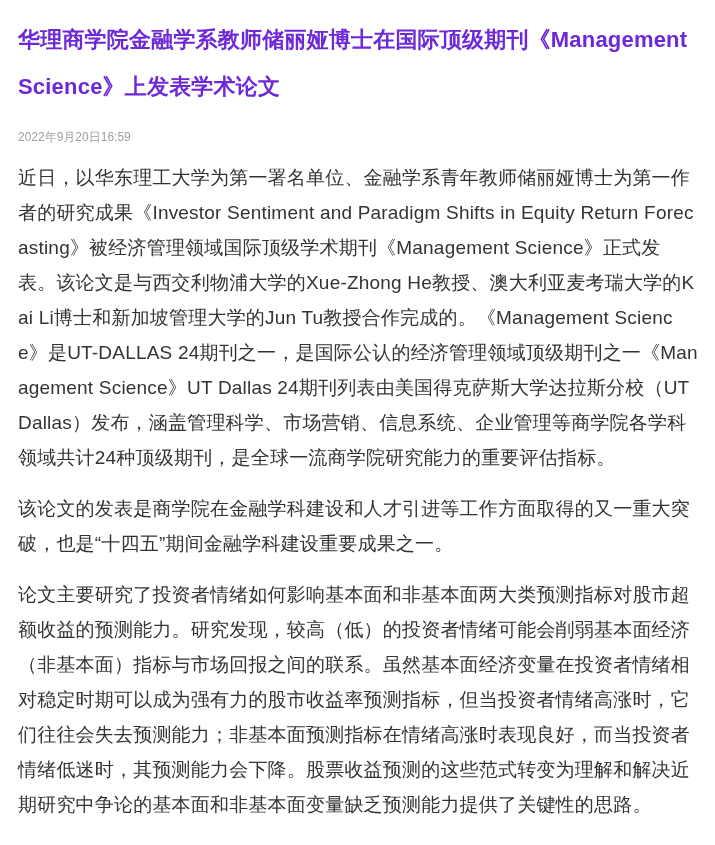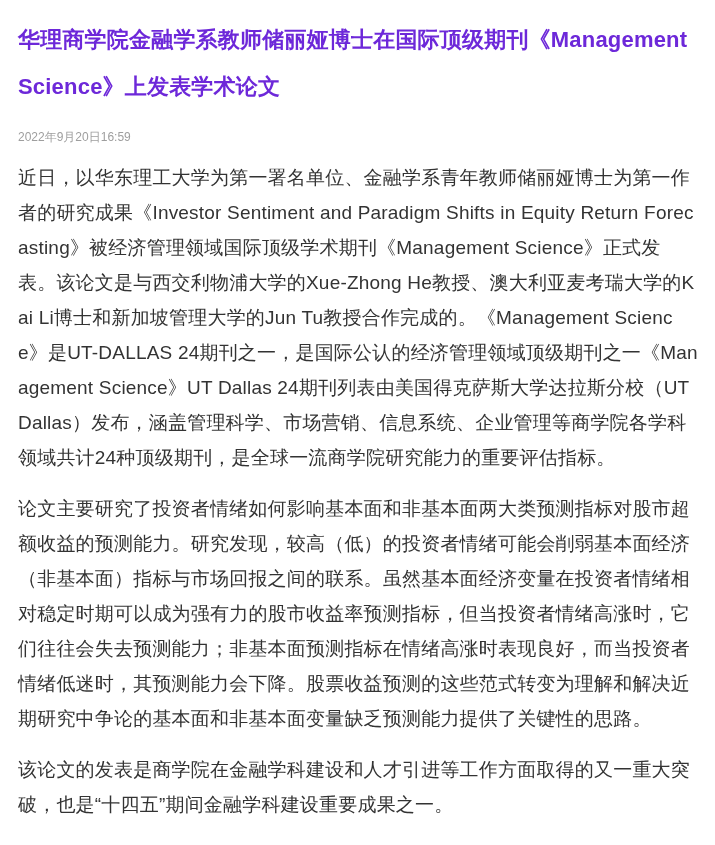--- a/index.html
+++ b/index.html
@@ -61,17 +61,17 @@
 
 <div class="article">
   <h1 class="article-title">华理商学院金融学系教师储丽娅博士在国际顶级期刊《Management Science》上发表学术论文</h1>
 
   <div class="meta">
     <div class="publish-date">2022年9月20日16:59</div>
   </div>
 
   <div class="article-body">
     <p>近日，以华东理工大学为第一署名单位、金融学系青年教师储丽娅博士为第一作者的研究成果《Investor Sentiment and Paradigm Shifts in Equity Return Forecasting》被经济管理领域国际顶级学术期刊《Management Science》正式发表。该论文是与西交利物浦大学的Xue-Zhong He教授、澳大利亚麦考瑞大学的Kai Li博士和新加坡管理大学的Jun Tu教授合作完成的。《Management Science》是UT-DALLAS 24期刊之一，是国际公认的经济管理领域顶级期刊之一《Management Science》UT Dallas 24期刊列表由美国得克萨斯大学达拉斯分校（UT Dallas）发布，涵盖管理科学、市场营销、信息系统、企业管理等商学院各学科领域共计24种顶级期刊，是全球一流商学院研究能力的重要评估指标。</p>
+    <p>该论文的发表是商学院在金融学科建设和人才引进等工作方面取得的又一重大突破，也是“十四五”期间金融学科建设重要成果之一。</p>
     <p>论文主要研究了投资者情绪如何影响基本面和非基本面两大类预测指标对股市超额收益的预测能力。研究发现，较高（低）的投资者情绪可能会削弱基本面经济（非基本面）指标与市场回报之间的联系。虽然基本面经济变量在投资者情绪相对稳定时期可以成为强有力的股市收益率预测指标，但当投资者情绪高涨时，它们往往会失去预测能力；非基本面预测指标在情绪高涨时表现良好，而当投资者情绪低迷时，其预测能力会下降。股票收益预测的这些范式转变为理解和解决近期研究中争论的基本面和非基本面变量缺乏预测能力提供了关键性的思路。</p>
-    <p>该论文的发表是商学院在金融学科建设和人才引进等工作方面取得的又一重大突破，也是“十四五”期间金融学科建设重要成果之一。</p>
     <p>储丽娅，新加坡管理大学李光前商学院商科(金融学方向)博士，现为华东理工大学商学院金融学系青年教师，主要研究领域为资产定价、行为金融、可持续金融与气候金融、大数据和机器学习在金融领域的应用等。</p>
   </div>
 </div>
 
 </body></html>

